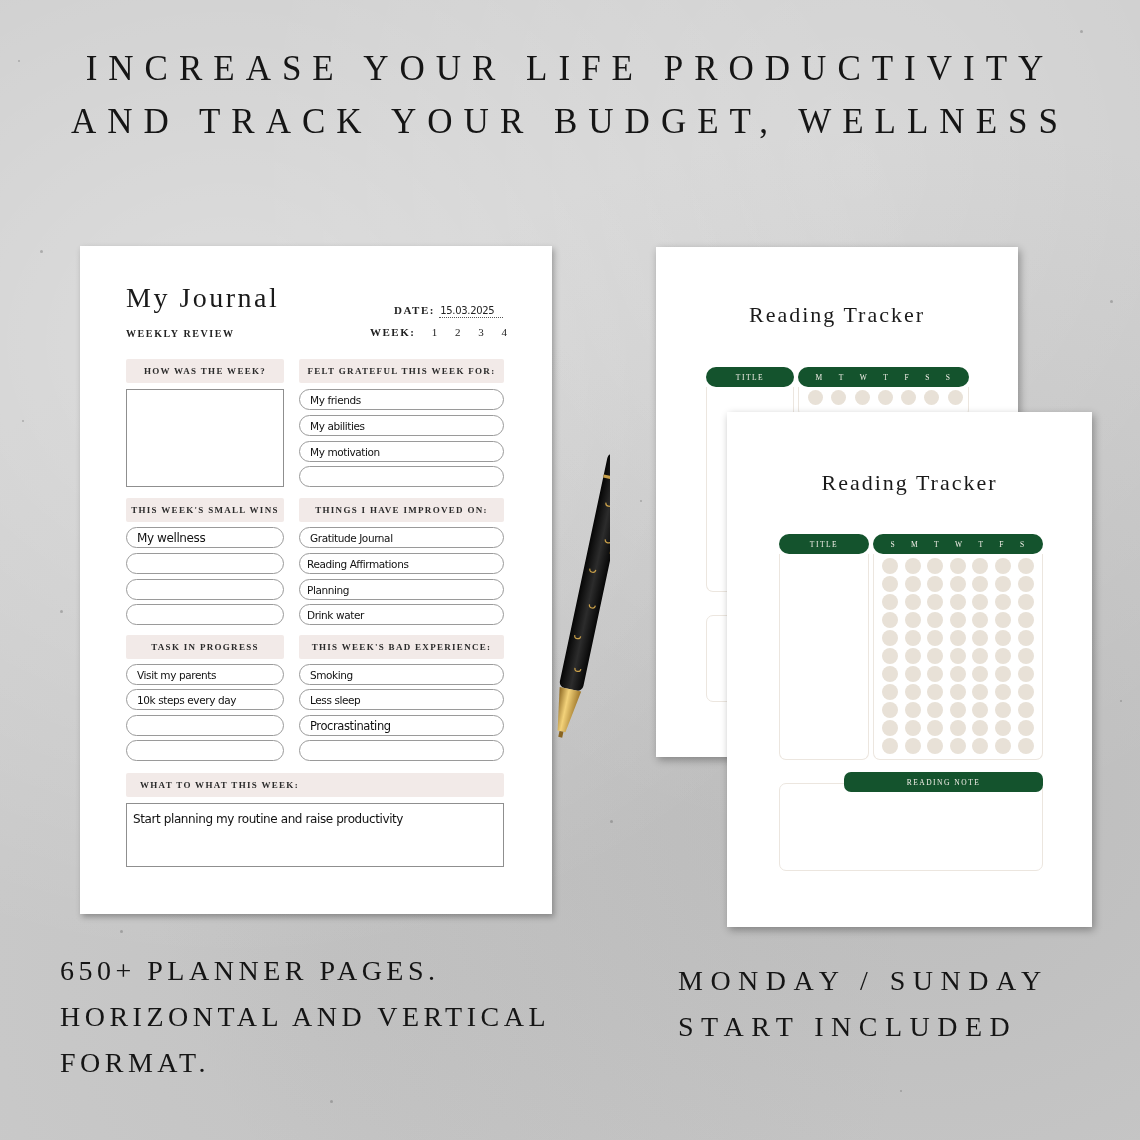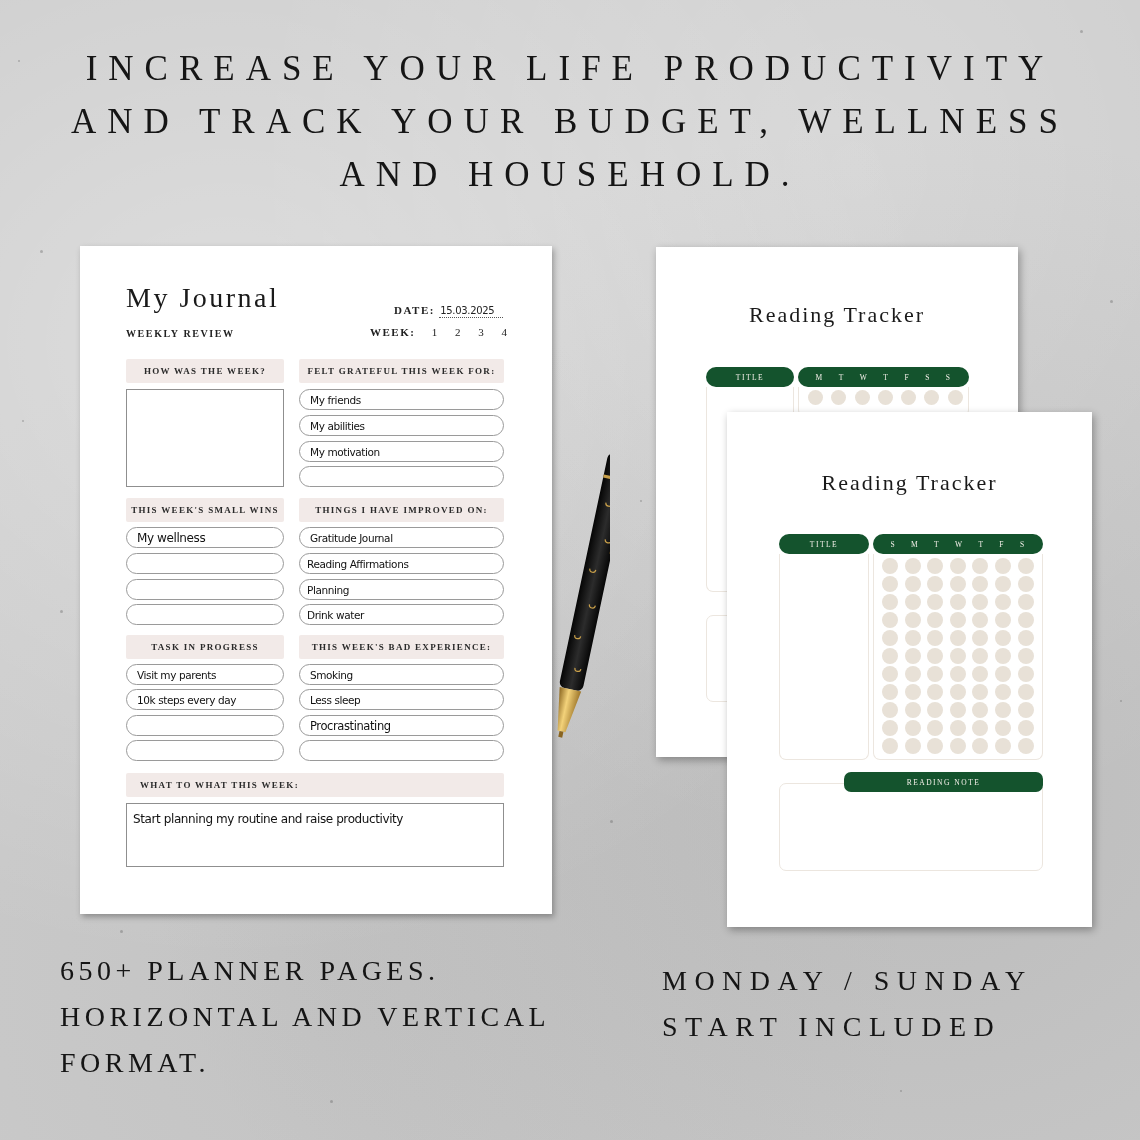--- a/index.html
+++ b/index.html
@@ -21,21 +21,21 @@
     text-align: center; font-family: "Liberation Serif", serif;
     font-size: 35px; letter-spacing: 11px; line-height: 53px; color: #151515;
   }
   .headline div { white-space: nowrap; }
 
   .bottom-left, .bottom-right {
     position: absolute; font-family: "Liberation Serif", serif;
     color: #151515; text-align: left; white-space: nowrap;
   }
   .bottom-left { left: 60px; top: 948px; width: 560px; font-size: 28px; letter-spacing: 4.5px; line-height: 46px; }
-  .bottom-right { left: 662px; top: 958px; width: 440px; font-size: 28px; letter-spacing: 7.5px; line-height: 46px; }
+  .bottom-right { left: 678px; top: 958px; width: 440px; font-size: 28px; letter-spacing: 7.5px; line-height: 46px; }
 
   
   .journal {
     position: absolute; left: 80px; top: 246px; width: 472px; height: 668px;
     background: #fff; box-shadow: 2px 3px 6px rgba(0,0,0,0.3);
   }
   .j-title { position:absolute; left:46px; top:36px; font-family:"Liberation Serif",serif; font-size:28px; letter-spacing:2.5px; color:#1a1a1a; }
   .j-sub { position:absolute; left:46px; top:82px; font-size:10px; letter-spacing:1.6px; font-family:"Liberation Serif",serif; font-weight:bold; color:#222; }
   .j-date { position:absolute; left:314px; top:58px; font-family:"Liberation Serif",serif; font-size:11px; letter-spacing:1.5px; font-weight:bold; color:#222; }
   .j-date-val { display:inline-block; border-bottom:1px dotted #555; font-family:"DejaVu Sans",sans-serif; font-weight:normal; font-size:10px; letter-spacing:-0.3px; padding:0 0 1px 1px; min-width:64px; }
@@ -91,21 +91,20 @@
   <span class="speck" style="left:330px;top:1100px;width:3px;height:3px"></span>
   <span class="speck" style="left:900px;top:1090px;width:2px;height:2px"></span>
   <span class="speck" style="left:120px;top:930px;width:3px;height:3px"></span>
   <span class="speck" style="left:18px;top:60px;width:2px;height:2px"></span>
   <span class="speck" style="left:1080px;top:30px;width:3px;height:3px"></span>
 </div>
 
 <div class="headline">
   <div>INCREASE YOUR LIFE PRODUCTIVITY</div>
   <div>AND TRACK YOUR BUDGET, WELLNESS</div>
-  <div>AND HOUSEHOLD.</div>
 </div>
 
 <div class="journal">
   <div class="j-title">My Journal</div>
   <div class="j-sub">WEEKLY REVIEW</div>
   <div class="j-date">
     <span>DATE:</span>
     <span class="j-date-val">15.03.2025</span>
   </div>
   <div class="j-week">

